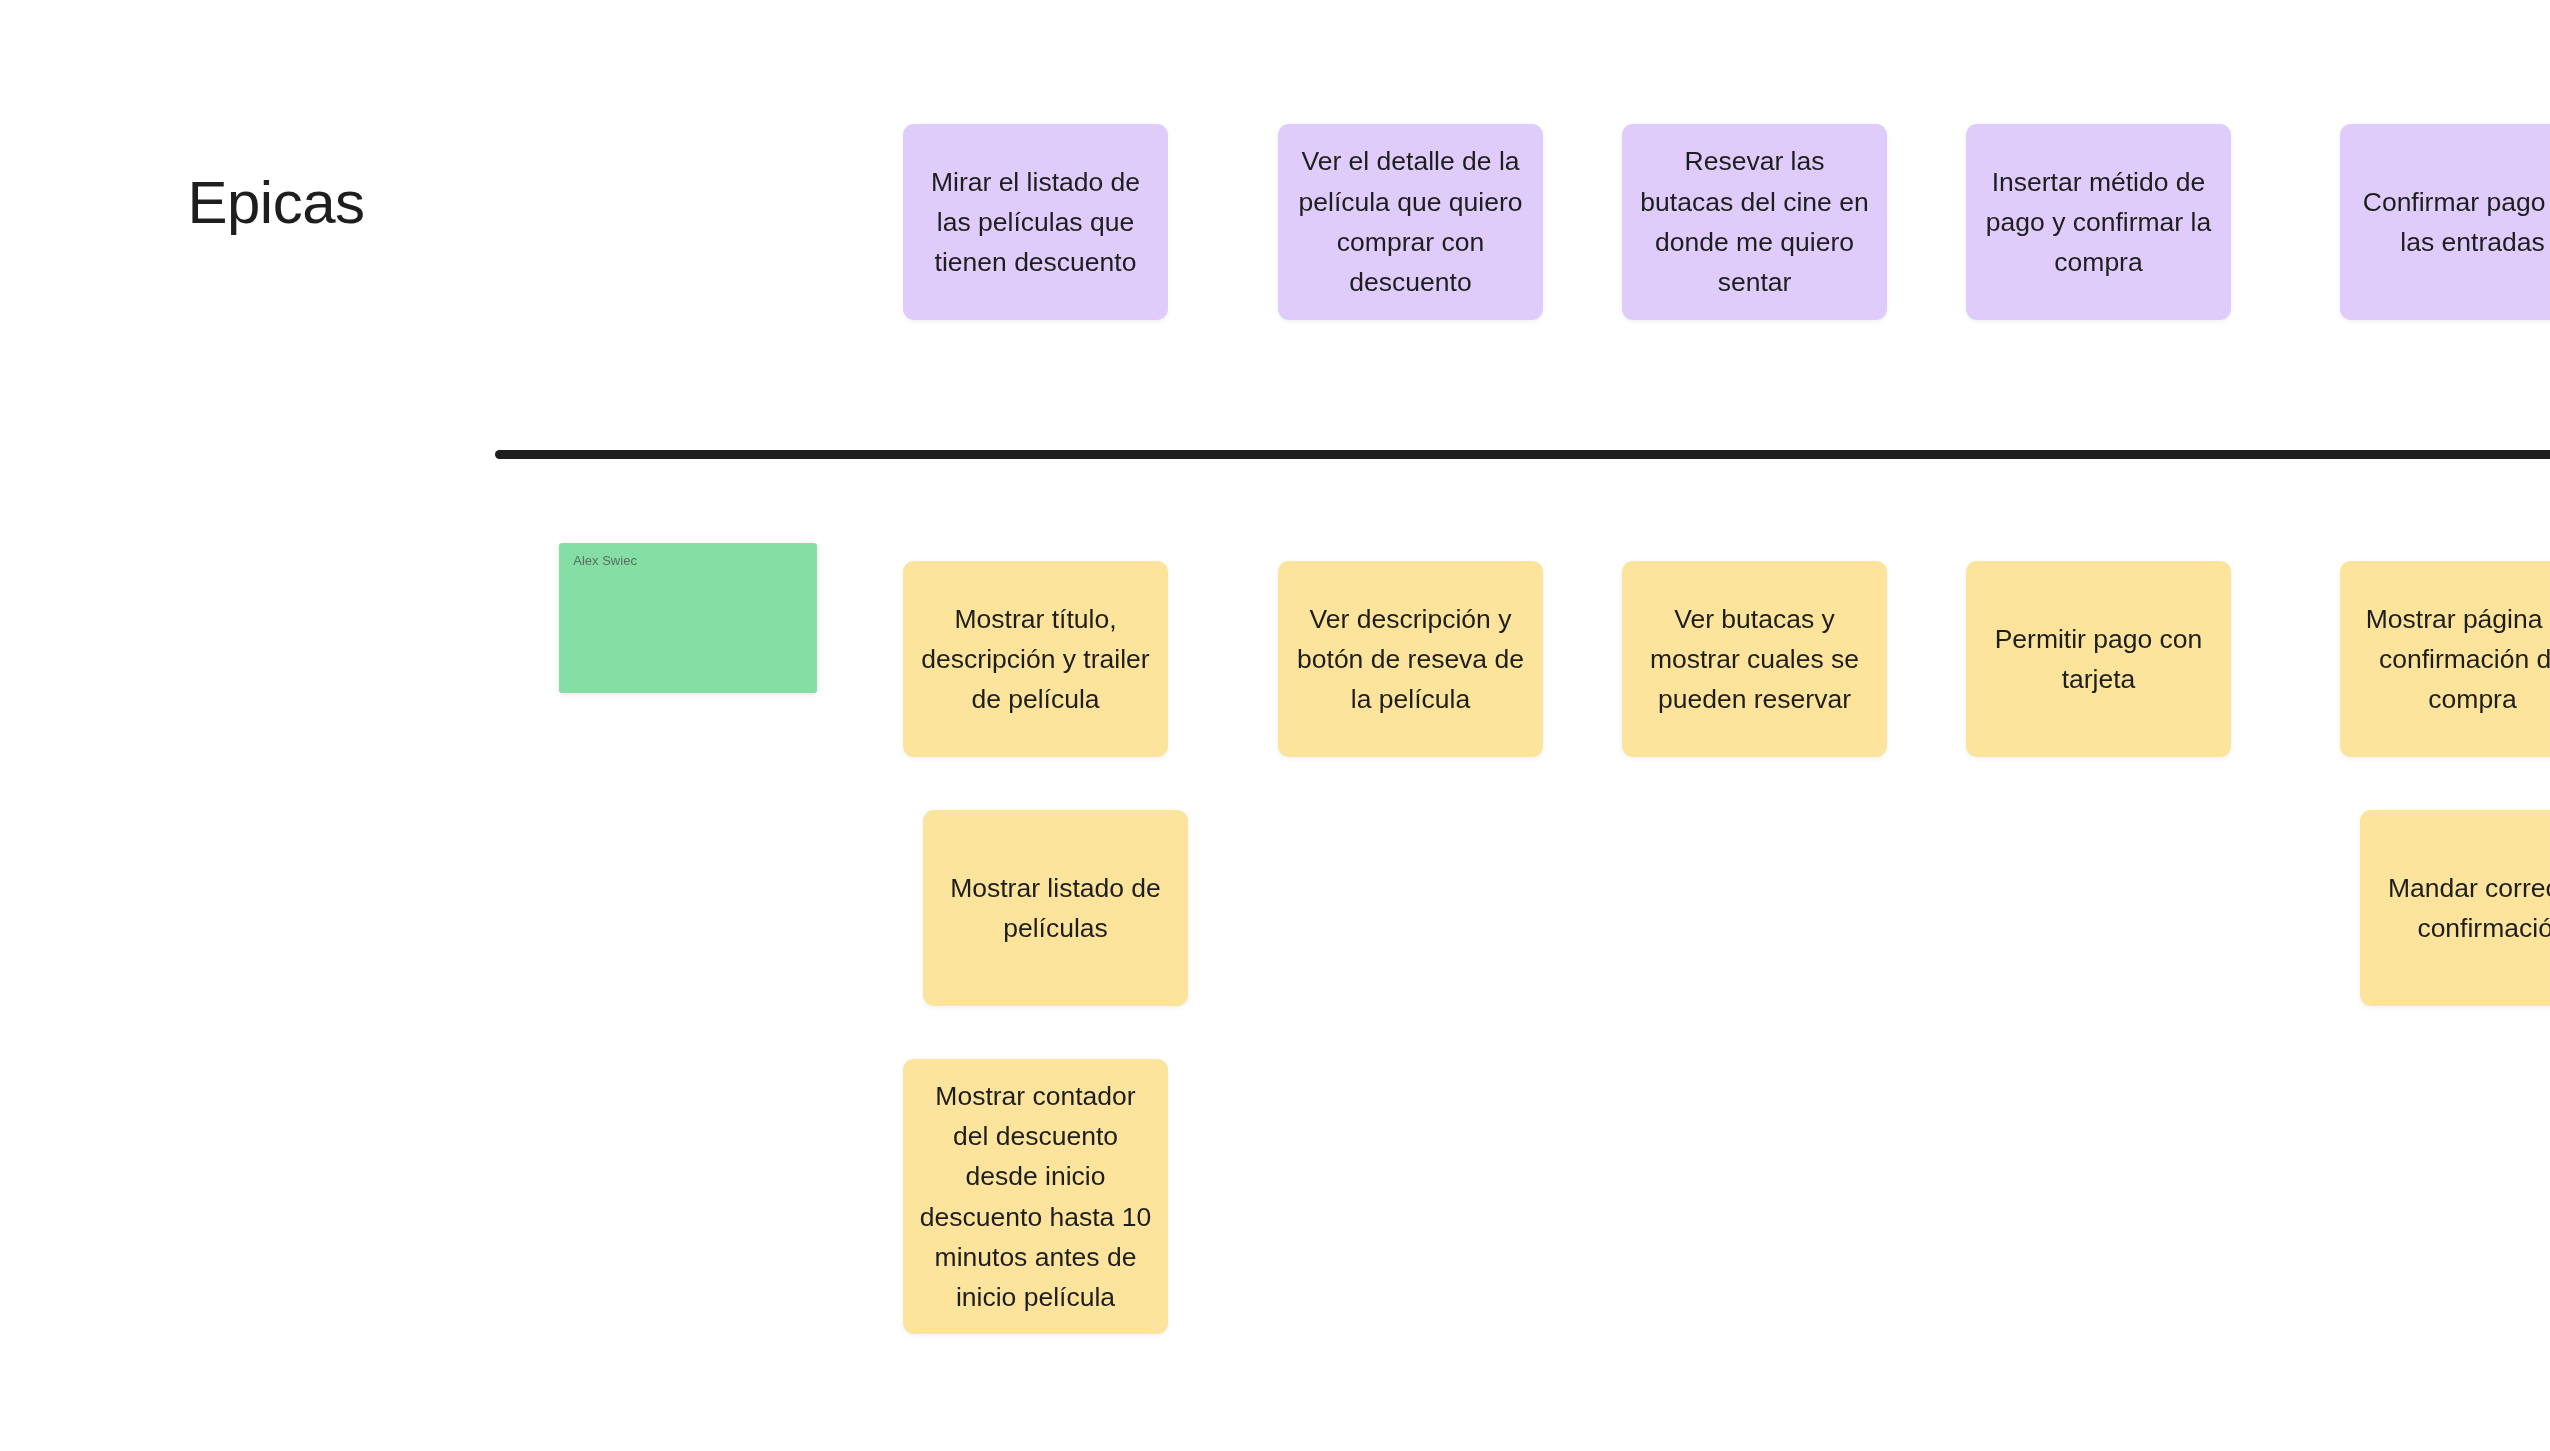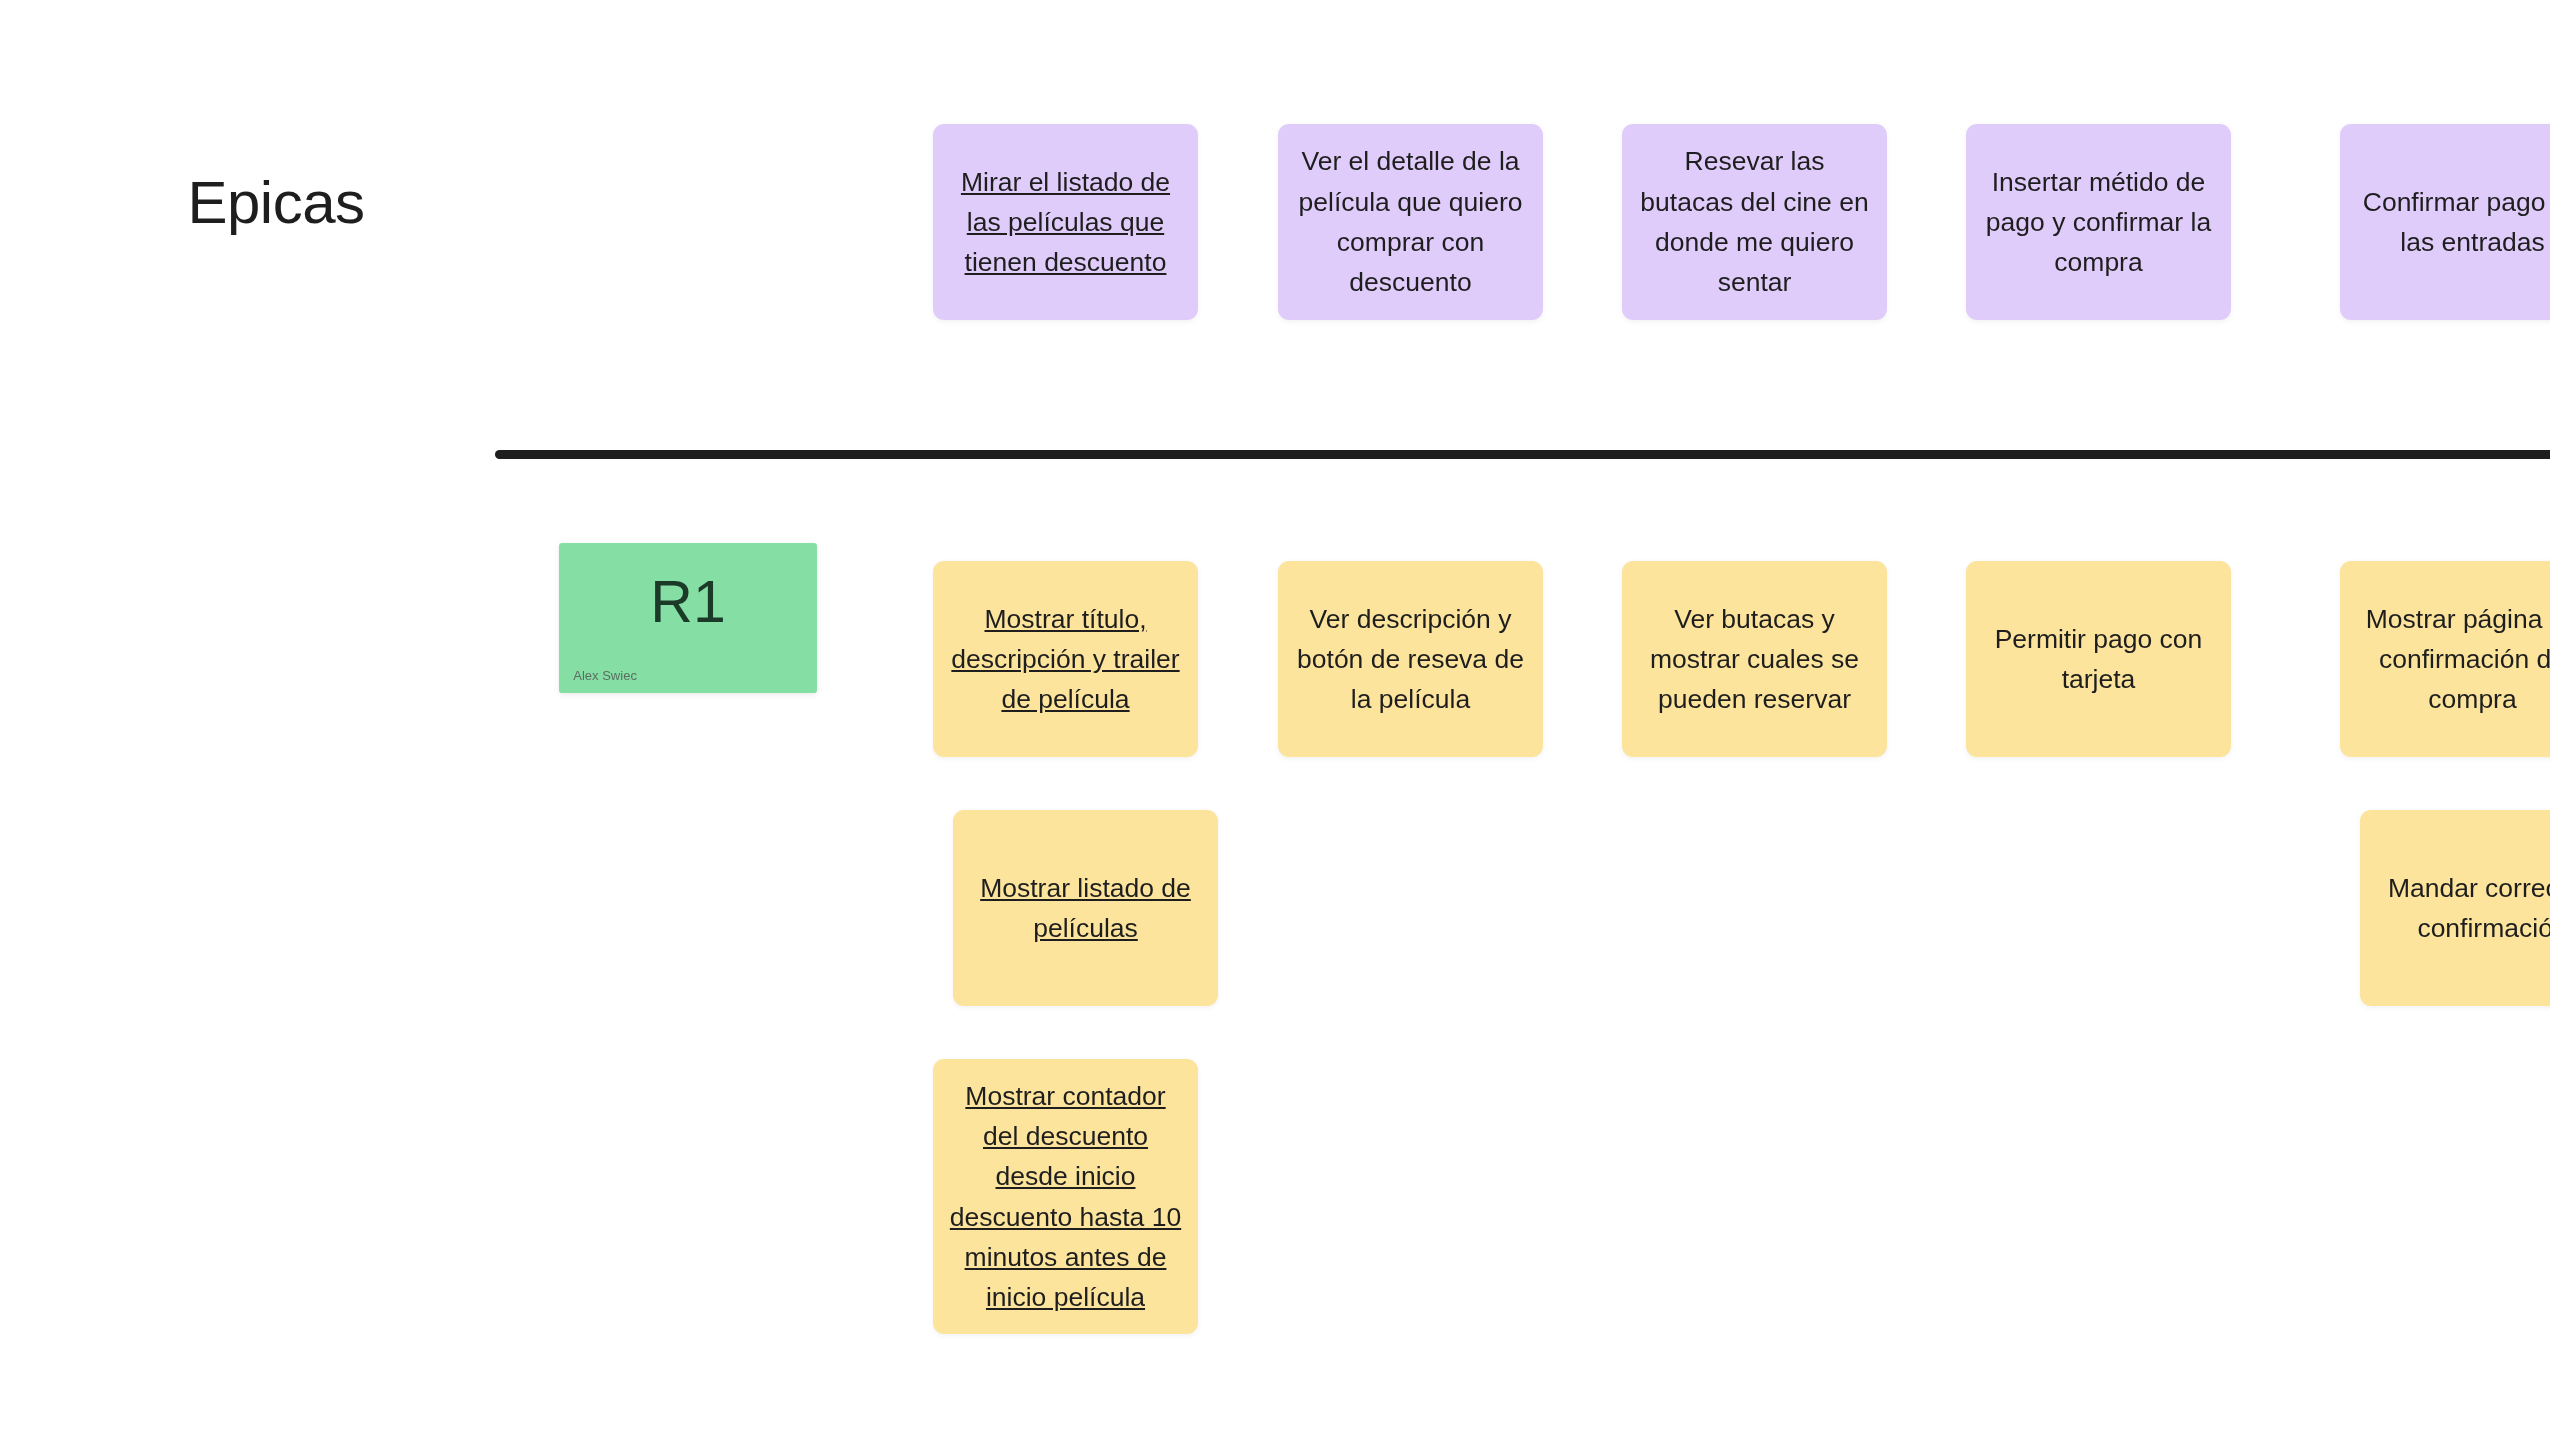--- a/index.html
+++ b/index.html
@@ -71,21 +71,21 @@
   .card.epic   { background: #e0ccfb; }
   .card.story  { background: #fce49c; }
 
   
   .epic-row .card { top: 124px; height: 196px; width: 265px; }
   .story-r1 .card { top: 561px; height: 196px; width: 265px; }
   .story-r2 .card { top: 810px; height: 196px; width: 265px; margin-left: 20px; }
   .story-r3 .card { top: 1059px; height: 275px; width: 265px; }
 
   
-  .col1 { left: 933px; text-decoration: underline; }
+  .col1 { left: 903px; }
   .col2 { left: 1278px; }
   .col3 { left: 1622px; }
   .col4 { left: 1966px; }
   .col5 { left: 2340px; }
 
   
   #release-card {
     position: absolute;
     left: 559px;
     top: 543px;
@@ -129,21 +129,20 @@
 
   <div class="epic-row">
     <div class="card epic col1">Mirar el listado de las películas que tienen descuento</div>
     <div class="card epic col2">Ver el detalle de la película que quiero comprar con descuento</div>
     <div class="card epic col3">Resevar las butacas del cine en donde me quiero sentar</div>
     <div class="card epic col4">Insertar métido de pago y confirmar la compra</div>
     <div class="card epic col5">Confirmar pago de las entradas</div>
   </div>
 
   <div id="release-card">
-    <div id="release-title">R1</div>
     <div class="author-tag">Alex Swiec</div>
   </div>
 
   <div class="story-r1">
     <div class="card story col1">Mostrar título, descripción y trailer de película</div>
     <div class="card story col2">Ver descripción y botón de reseva de la película</div>
     <div class="card story col3">Ver butacas y mostrar cuales se pueden reservar</div>
     <div class="card story col4">Permitir pago con tarjeta</div>
     <div class="card story col5">Mostrar página de confirmación de compra</div>
   </div>

